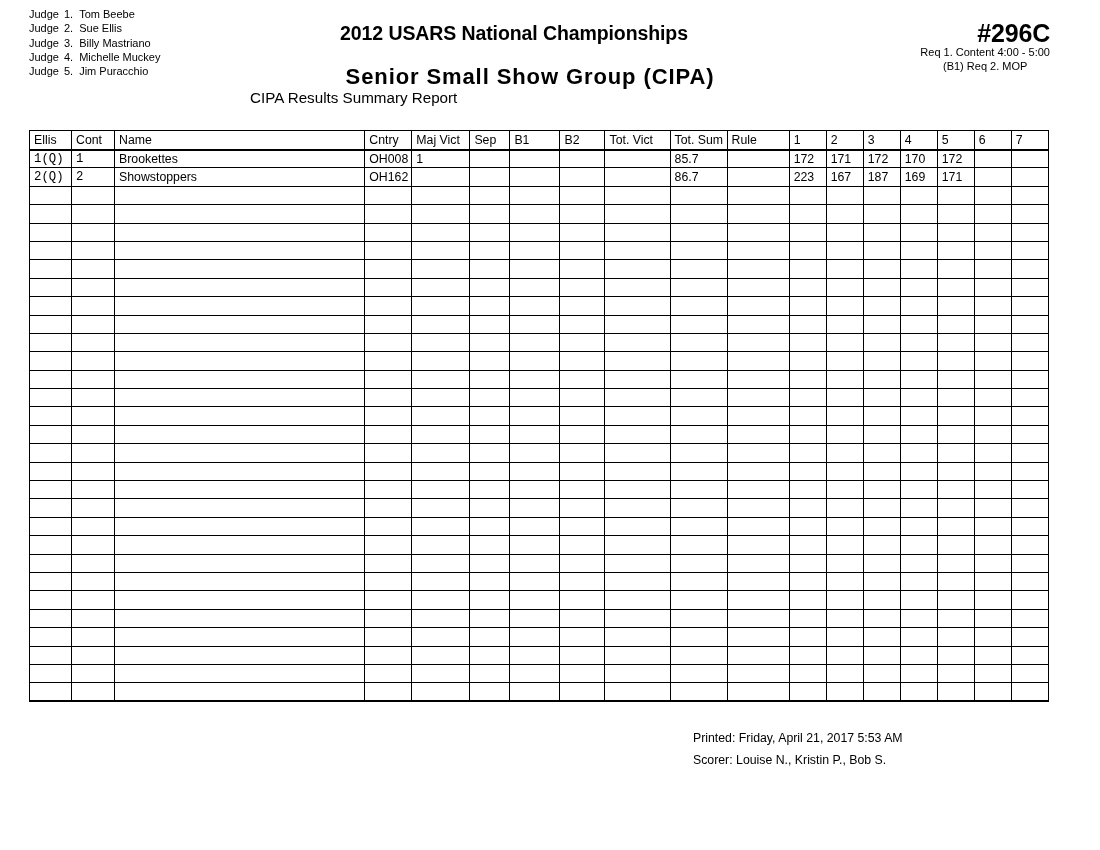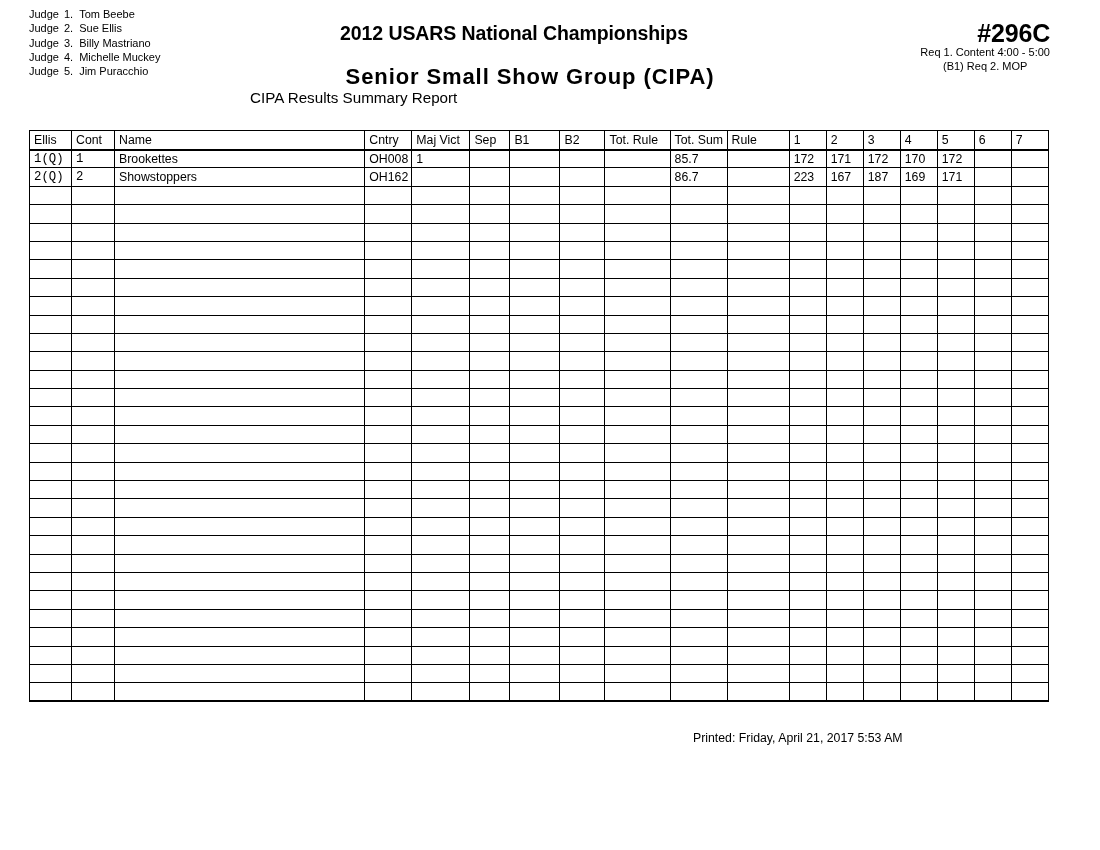--- a/index.html
+++ b/index.html
@@ -206,21 +206,21 @@
       <thead>
         <tr>
             <th>Ellis</th>
             <th>Cont</th>
             <th>Name</th>
             <th>Cntry</th>
             <th>Maj Vict</th>
             <th>Sep</th>
             <th>B1</th>
             <th>B2</th>
-            <th>Tot. Rule</th>
+            <th>Tot. Vict</th>
             <th>Tot. Sum</th>
             <th>Rule</th>
             <th class="c-judge">1</th>
             <th class="c-judge">2</th>
             <th class="c-judge">3</th>
             <th class="c-judge">4</th>
             <th class="c-judge">5</th>
             <th class="c-judge">6</th>
             <th class="c-judge">7</th>
           </tr>
@@ -825,15 +825,16 @@
             <td>&nbsp;</td>
             <td>&nbsp;</td>
             <td>&nbsp;</td>
           </tr>
         </tbody>
     </table>
   </div>
 
   <div class="footer">
     <span class="footer-line">Printed:  Friday, April 21, 2017  5:53 AM</span>
+    <span class="footer-line">Scorer:  Louise N., Kristin P., Bob S.</span>
   </div>
 
 </div>
 
 </body></html>

